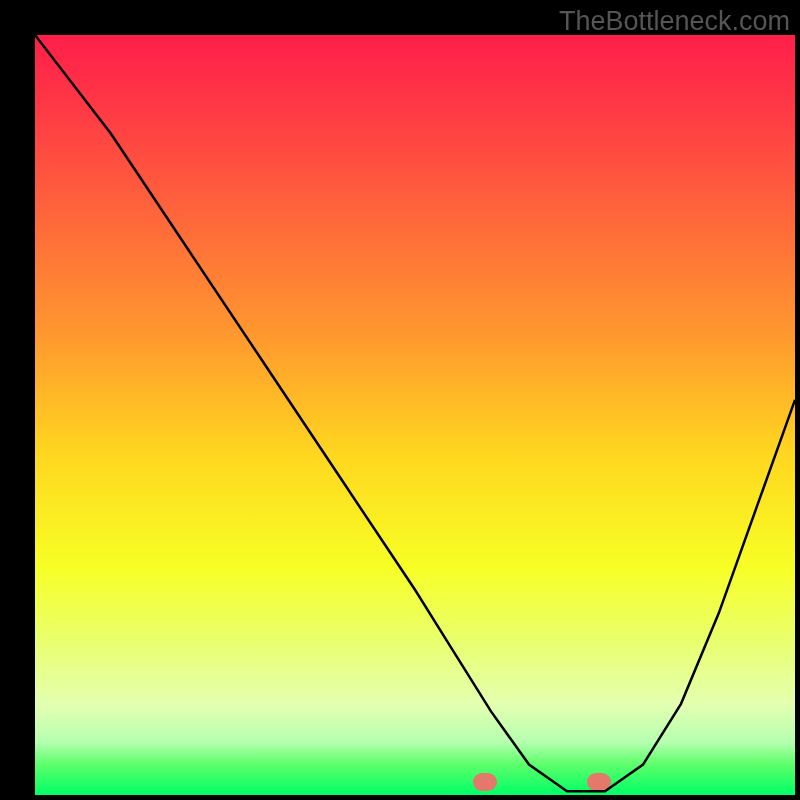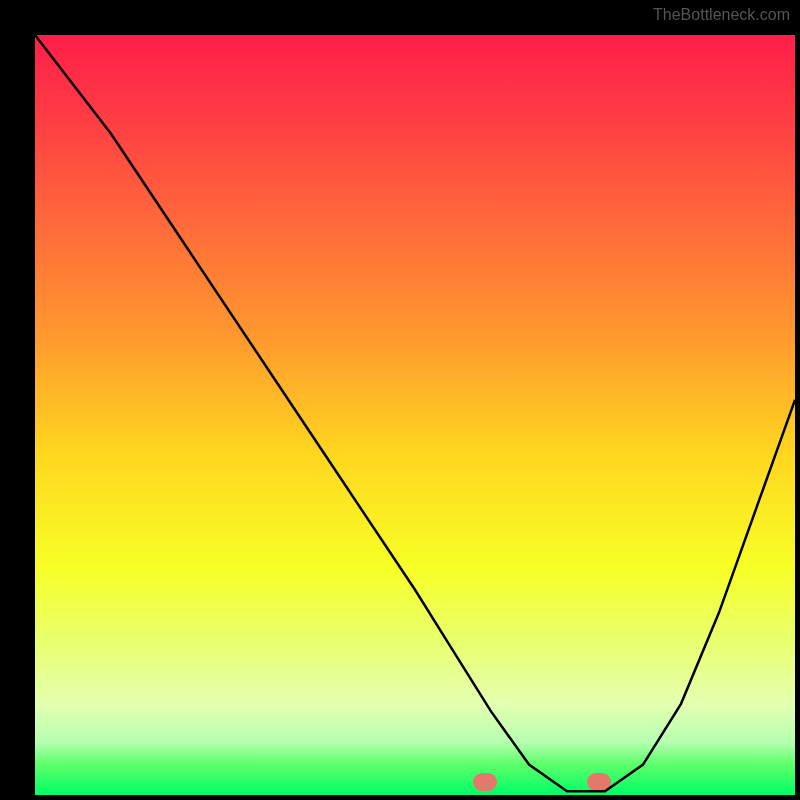--- a/index.html
+++ b/index.html
@@ -17,21 +17,21 @@
     top: 0;
     width: 800px;
     height: 800px;
     background: #000;
   }
   .watermark {
     position: absolute;
     top: 6px;
     right: 10px;
     color: #555;
-    font-size: 16px;
+    font-size: 27px;
     font-weight: 500;
     z-index: 10;
   }
   .plot-area {
     position: absolute;
     left: 35px;
     top: 35px;
     width: 760px;
     height: 760px;
     background: linear-gradient(to bottom,

